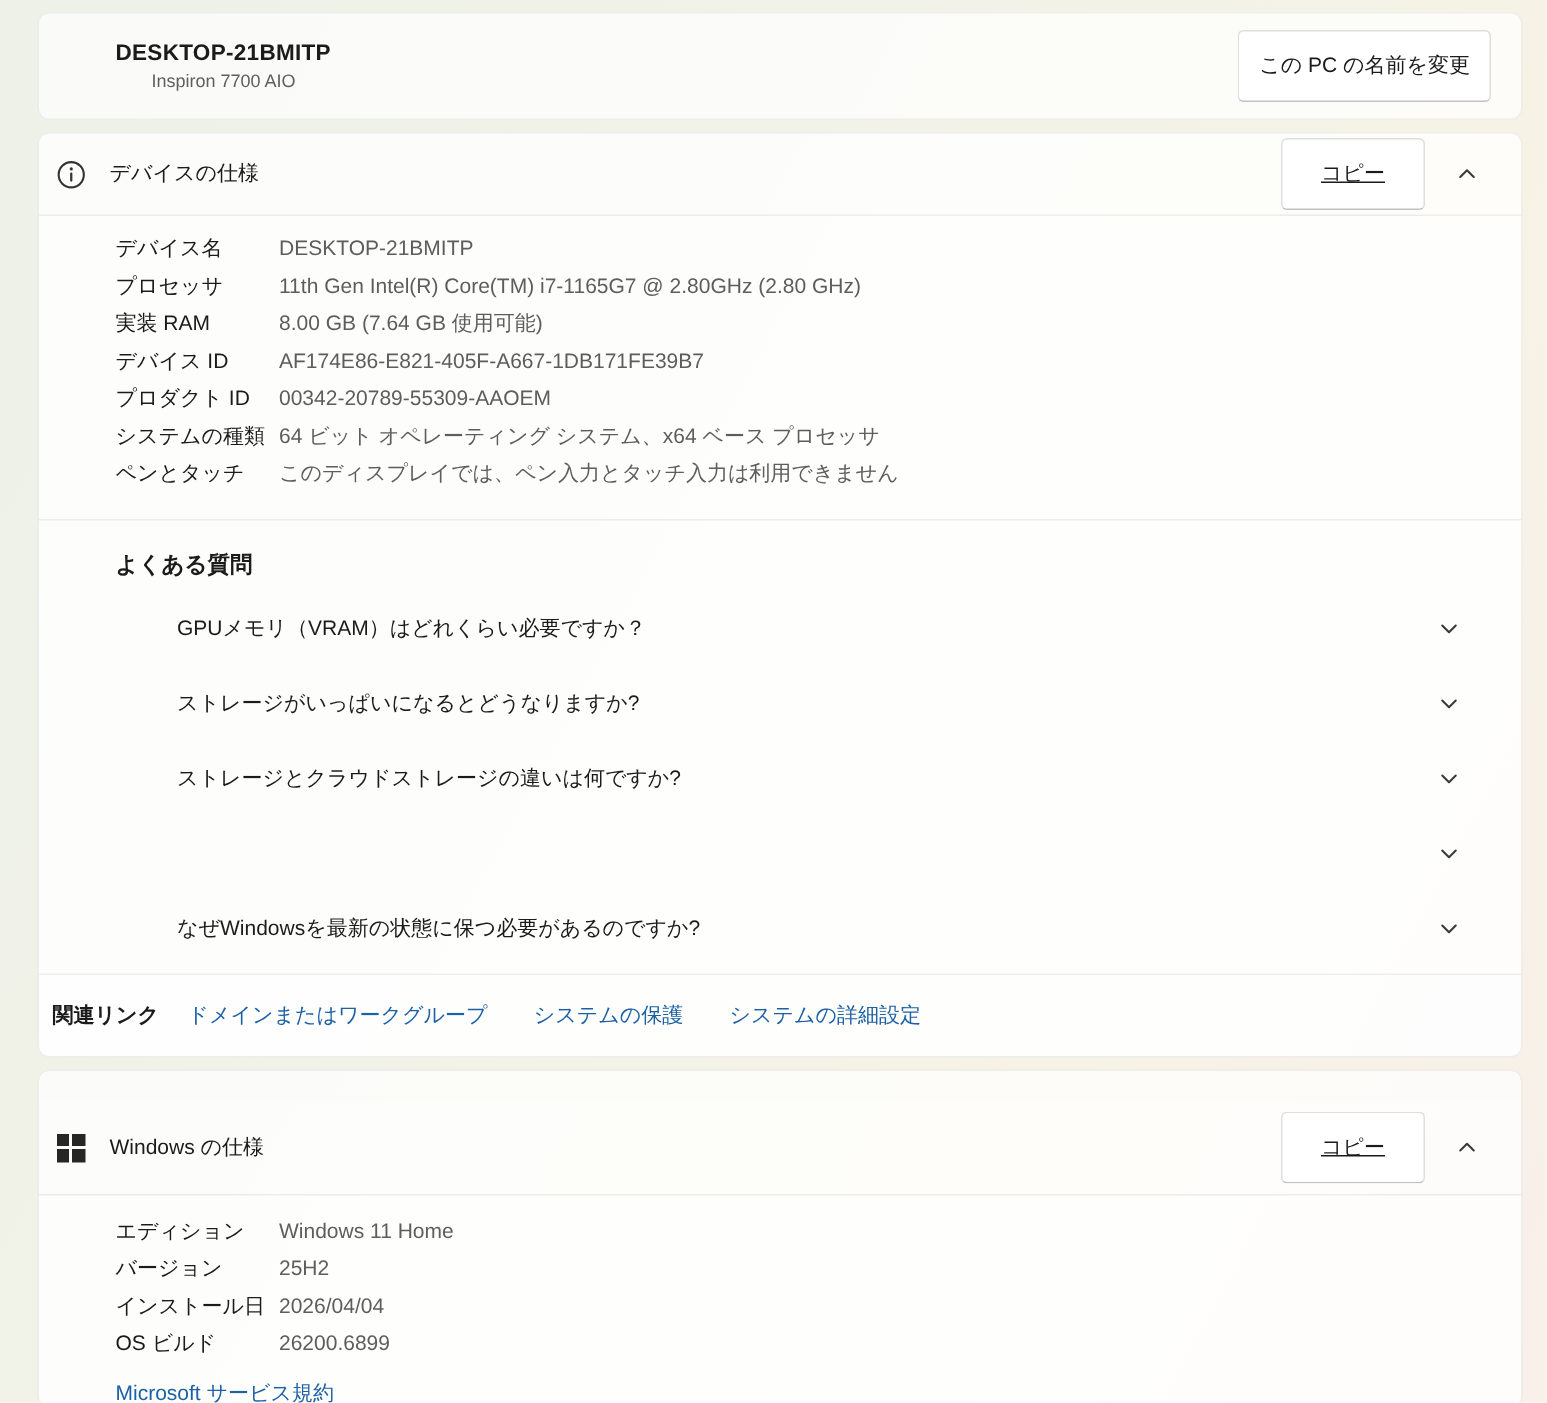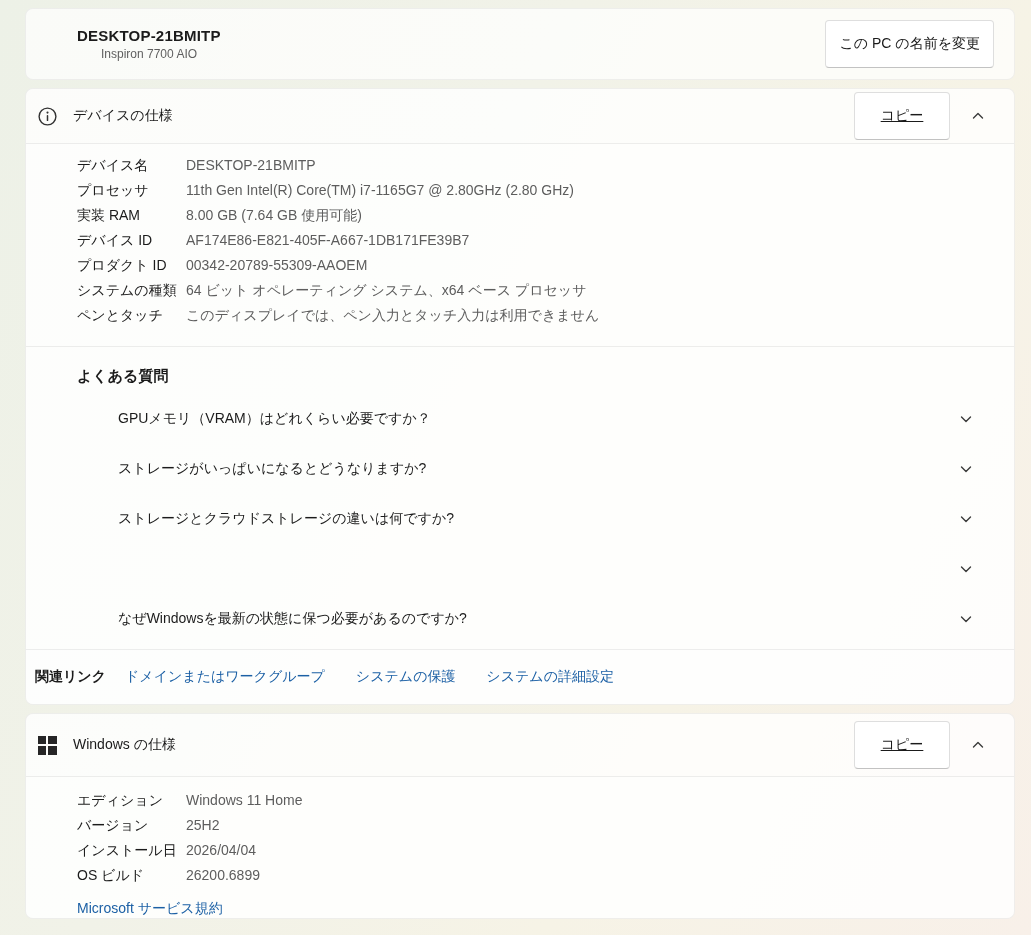--- a/index.html
+++ b/index.html
@@ -39,21 +39,21 @@
     cursor: pointer; white-space: nowrap;
   }
 
   
   .expander { overflow: hidden; padding: 0; }
   .expander-header {
     display: flex; align-items: center;
     height: 54px; padding: 0 16px 0 11px;
     background: rgba(255,255,255,0.35);
   }
-  .expander-header.tall { height: 62px; }
+  .expander-header.tall { height: 62px; margin-top: 20px; }
   .expander-header .hdr-icon { width: 20px; display: flex; justify-content: center; }
   .expander-header .hdr-title { font-size: 14px; margin-left: 16px; flex: 1; }
   .chev-btn {
     background: transparent; border: none; cursor: pointer;
     width: 40px; height: 32px; display: flex; align-items: center; justify-content: center;
   }
   .copy-btn { width: 96px; margin-right: 8px; text-decoration: underline; }
 
   .expander-body {
     border-top: 1px solid rgba(0,0,0,0.065);

